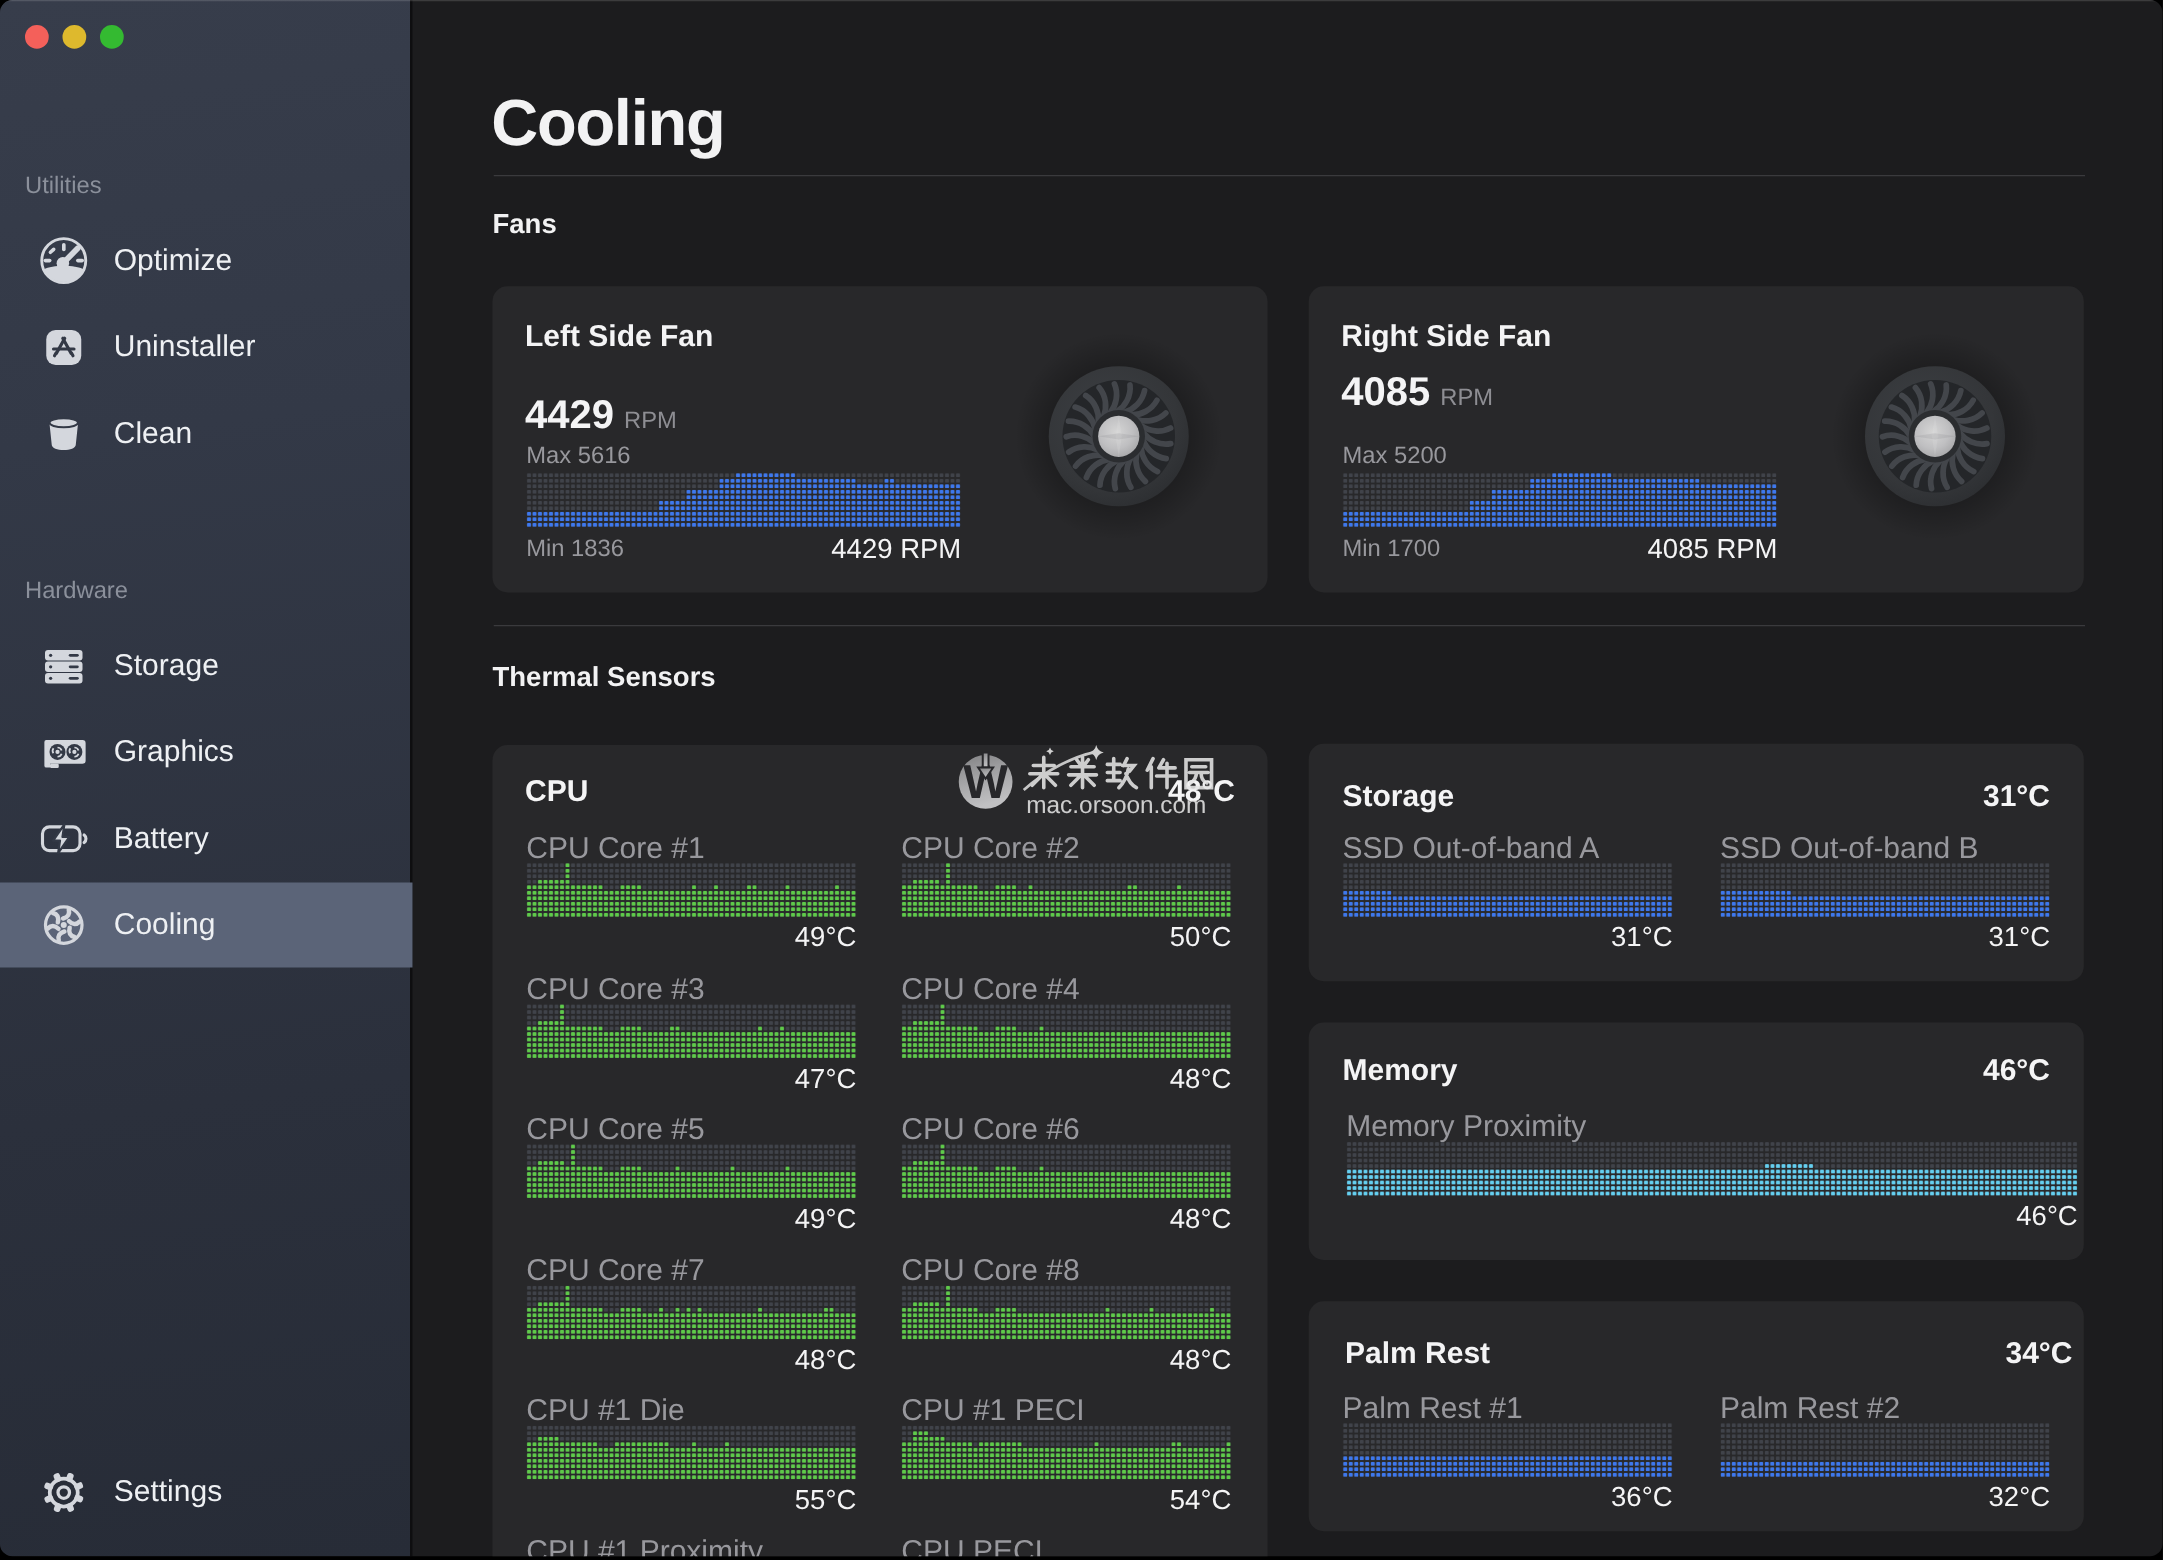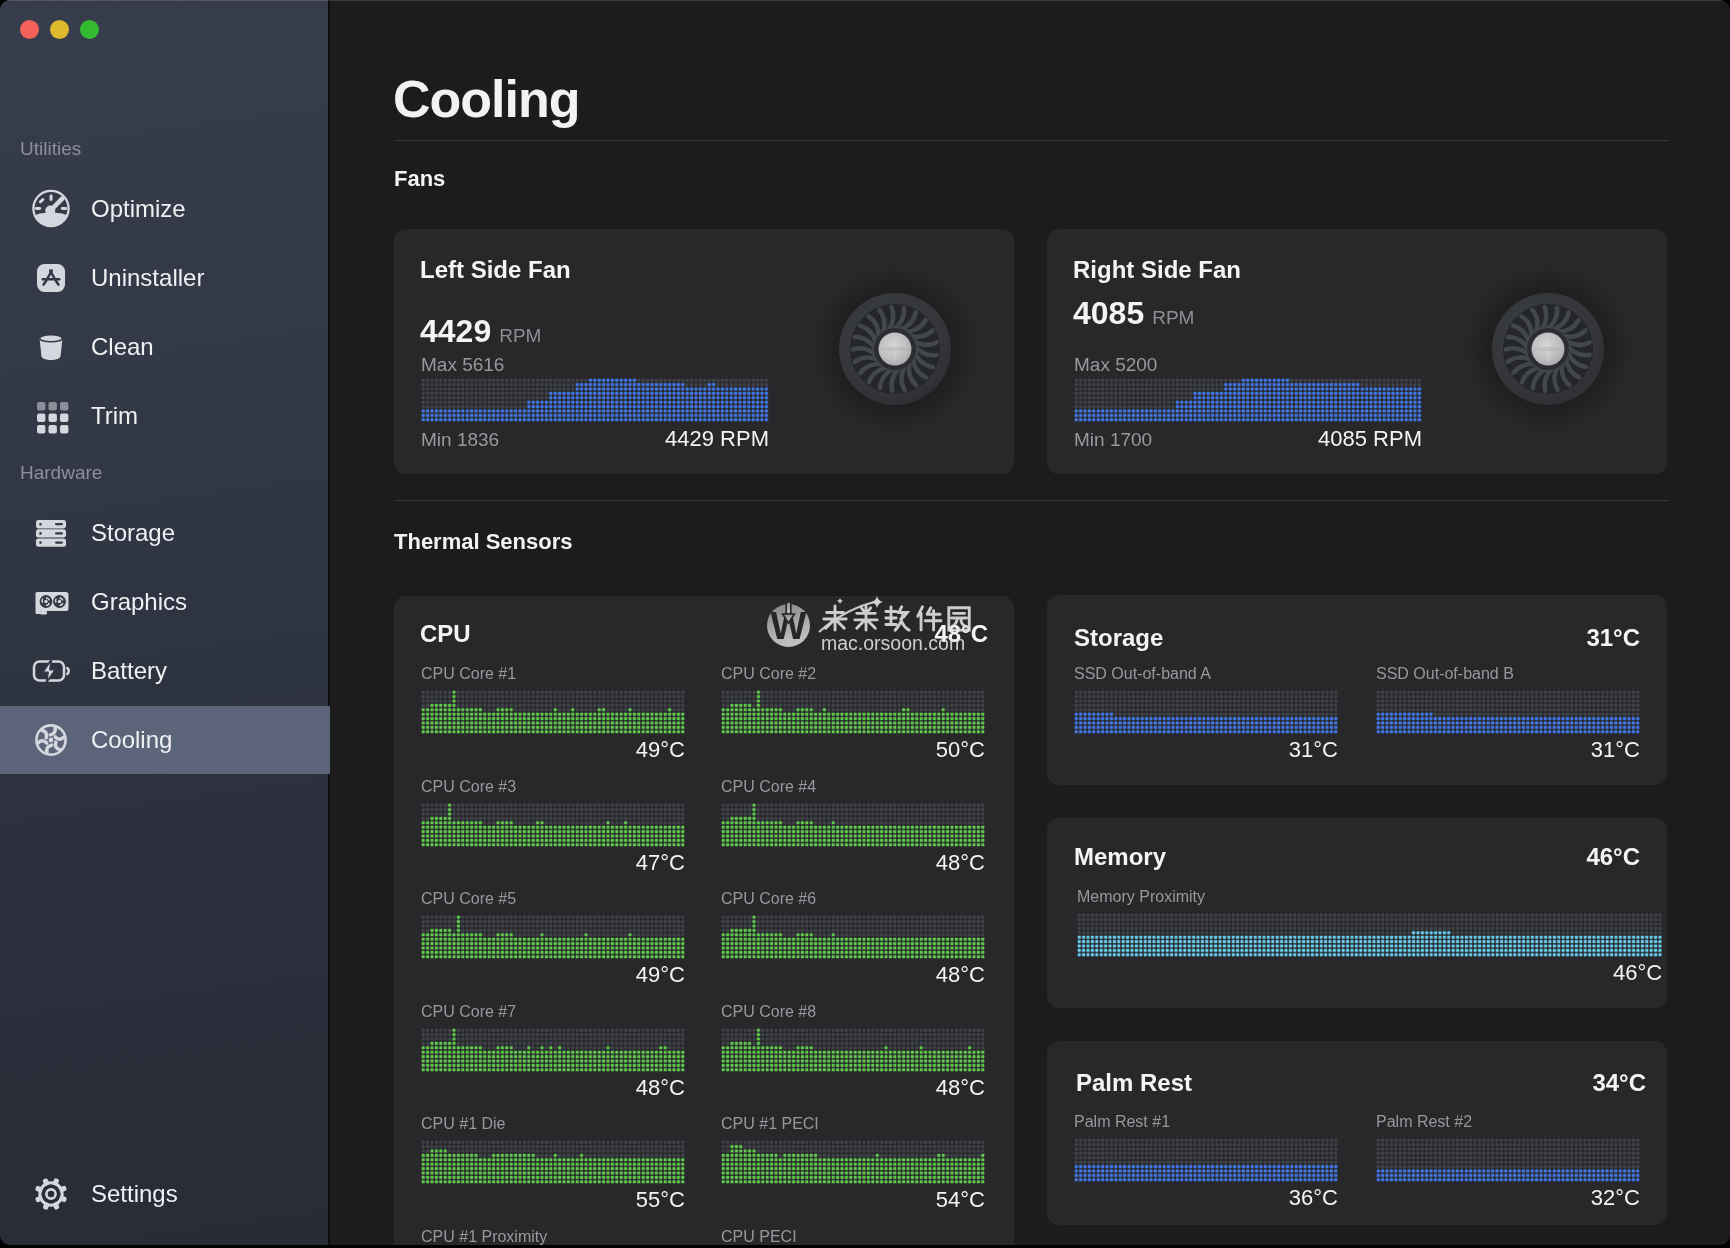--- a/index.html
+++ b/index.html
@@ -16,21 +16,21 @@
 .main {position:absolute;left:0;top:0;width:1730px;height:1248px}
 .h1 {position:absolute;left:393px;top:69px;font-size:52px;font-weight:bold;color:#f2f2f3;letter-spacing:-1px}
 .hr1 {position:absolute;left:395px;top:140px;width:1273px;height:1px;background:#3a3a3d}
 .h2 {position:absolute;font-size:22px;font-weight:bold;color:#f2f2f3}
 .card {position:absolute;background:#28282a;border-radius:12px;}
 .ct {position:absolute;font-size:24px;font-weight:bold;color:#f4f4f5}
 .rpmrow {position:absolute;display:flex;align-items:baseline}
 .big {font-size:32px;font-weight:bold;color:#f4f4f5}
 .unit {font-size:19px;color:#8e8e93;margin-left:8px}
 .glab {position:absolute;font-size:19px;color:#98989d}
-.slab {position:absolute;font-size:16px;color:#98989d}
+.slab {position:absolute;font-size:24px;color:#98989d}
 .tval {position:absolute;font-size:22px;font-weight:normal;color:#f4f4f5}
 .chwrap {position:absolute;line-height:0}
 .fanimg {position:absolute;line-height:0}
 .wm {position:absolute;left:763px;top:596px;z-index:40;opacity:0.88}
 </style></head><body>
 <svg width="0" height="0" style="position:absolute">
     <defs>
 <pattern id="pdim" width="4.4" height="4.4" patternUnits="userSpaceOnUse">
         <rect x="0.65" y="0.65" width="3.1" height="3.1" rx="0.9" fill="#40434a"></rect>
       </pattern>
@@ -263,21 +263,21 @@
 <div class="ct" style="right:27px;top:25px">46°C</div>
 <div class="slab" style="left:30px;top:70px">Memory Proximity</div>
         <div class="chwrap" style="left:30px;top:95px"><svg class="ch" width="585.2" height="44" viewBox="0 0 585.2 44">
             <rect width="585.2" height="44" fill="url(#pdim)"></rect>
             <path d="M0,44L0,22.0H334.4V17.6H374.0V22.0H585.2V44Z" fill="url(#pcyan)"></path>
           </svg></div>
         <div class="tval" style="left:30px;top:142px;width:585.2px;text-align:right">46°C</div>
 </div>
 <div class="card" style="left:1047px;top:1041px;width:620px;height:184px">
 <div class="ct" style="left:29px;top:28px">Palm Rest</div>
-<div class="ct" style="right:21px;top:28px">34°C</div>
+<div class="ct" style="right:9px;top:28px">34°C</div>
 <div class="slab" style="left:27px;top:72px">Palm Rest #1</div>
         <div class="chwrap" style="left:27px;top:97px"><svg class="ch" width="264.0" height="44" viewBox="0 0 264.0 44">
             <rect width="264.0" height="44" fill="url(#pdim)"></rect>
             <path d="M0,44L0,26.4H264.0V44Z" fill="url(#pblue)"></path>
           </svg></div>
         <div class="tval" style="left:27px;top:144px;width:264.0px;text-align:right">36°C</div>
 <div class="slab" style="left:329px;top:72px">Palm Rest #2</div>
         <div class="chwrap" style="left:329px;top:97px"><svg class="ch" width="264.0" height="44" viewBox="0 0 264.0 44">
             <rect width="264.0" height="44" fill="url(#pdim)"></rect>
             <path d="M0,44L0,30.8H264.0V44Z" fill="url(#pblue)"></path>
@@ -315,34 +315,20 @@
 </g>
         </svg>
         <span>Uninstaller</span>
       </div>
 <div class="nitem" style="top:313px">
         <svg class="ic" width="44" height="44" viewBox="0 0 44 44">
           <path d="M10.5 13 C10.5 10.9 15.6 9.4 22 9.4 C28.4 9.4 33.5 10.9 33.5 13 L31.6 31 C31.4 33.4 27.2 35 22 35 C16.8 35 12.6 33.4 12.4 31 Z" fill="#d4d7dd"></path>
 <ellipse cx="22" cy="13.2" rx="11.4" ry="3.6" fill="#d4d7dd" stroke="#333946" stroke-width="1.6"></ellipse>
         </svg>
         <span>Clean</span>
-      </div>
-<div class="nitem" style="top:382px">
-        <svg class="ic" width="44" height="44" viewBox="0 0 44 44">
-          <rect x="8.0" y="8.0" width="8.4" height="8.4" rx="2" fill="#d4d7dd" opacity="0.55"></rect>
-          <rect x="19.5" y="8.0" width="8.4" height="8.4" rx="2" fill="#d4d7dd" opacity="0.55"></rect>
-          <rect x="31.0" y="8.0" width="8.4" height="8.4" rx="2" fill="#d4d7dd" opacity="0.55"></rect>
-          <rect x="8.0" y="19.5" width="8.4" height="8.4" rx="2" fill="#d4d7dd" opacity="1.0"></rect>
-          <rect x="19.5" y="19.5" width="8.4" height="8.4" rx="2" fill="#d4d7dd" opacity="1.0"></rect>
-          <rect x="31.0" y="19.5" width="8.4" height="8.4" rx="2" fill="#d4d7dd" opacity="1.0"></rect>
-          <rect x="8.0" y="31.0" width="8.4" height="8.4" rx="2" fill="#d4d7dd" opacity="1.0"></rect>
-          <rect x="19.5" y="31.0" width="8.4" height="8.4" rx="2" fill="#d4d7dd" opacity="1.0"></rect>
-          <rect x="31.0" y="31.0" width="8.4" height="8.4" rx="2" fill="#d4d7dd" opacity="1.0"></rect>
-        </svg>
-        <span>Trim</span>
       </div>
 <div class="nsect" style="top:460px">Hardware</div>
 <div class="nitem" style="top:499px">
         <svg class="ic" width="44" height="44" viewBox="0 0 44 44">
           <rect x="7" y="9" width="30" height="8.4" rx="2.4" fill="#d4d7dd"></rect>
           <circle cx="11.5" cy="13.2" r="1.3" fill="#333946"></circle>
           <rect x="26" y="12.1" width="8" height="2.2" rx="1.1" fill="#333946"></rect>
           <rect x="7" y="18.2" width="30" height="8.4" rx="2.4" fill="#d4d7dd"></rect>
           <circle cx="11.5" cy="22.4" r="1.3" fill="#333946"></circle>
           <rect x="26" y="21.3" width="8" height="2.2" rx="1.1" fill="#333946"></rect>

